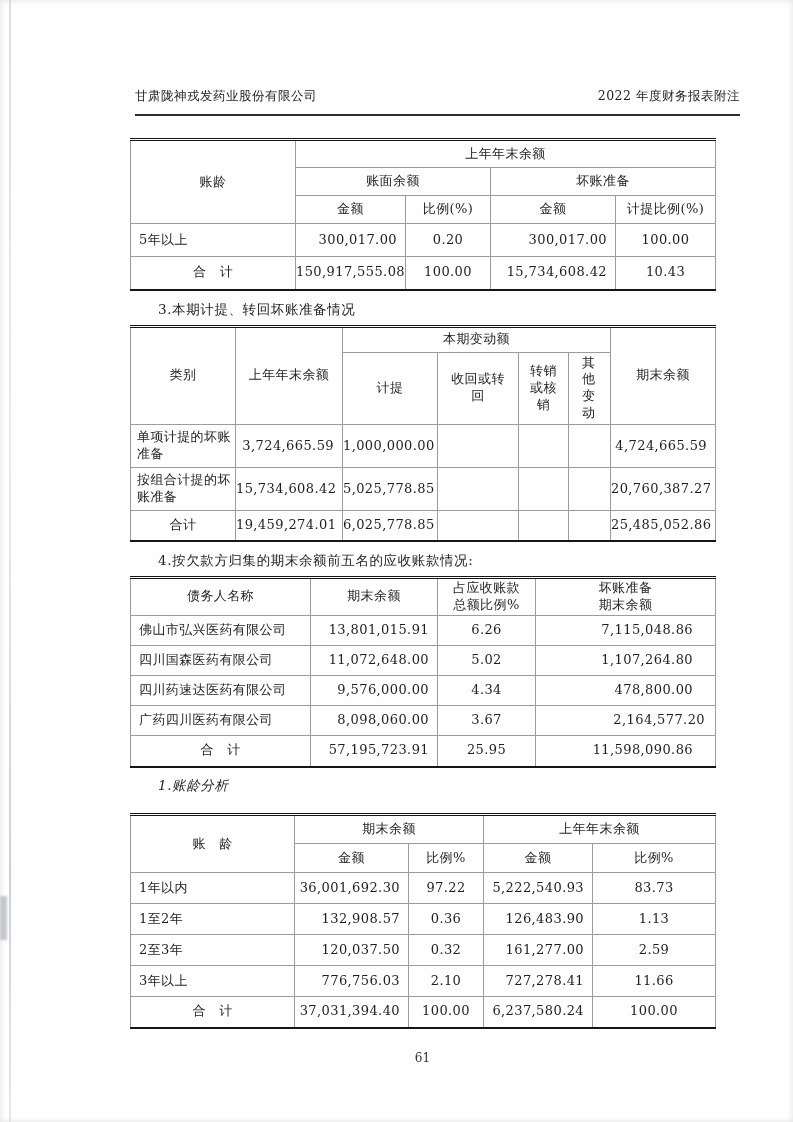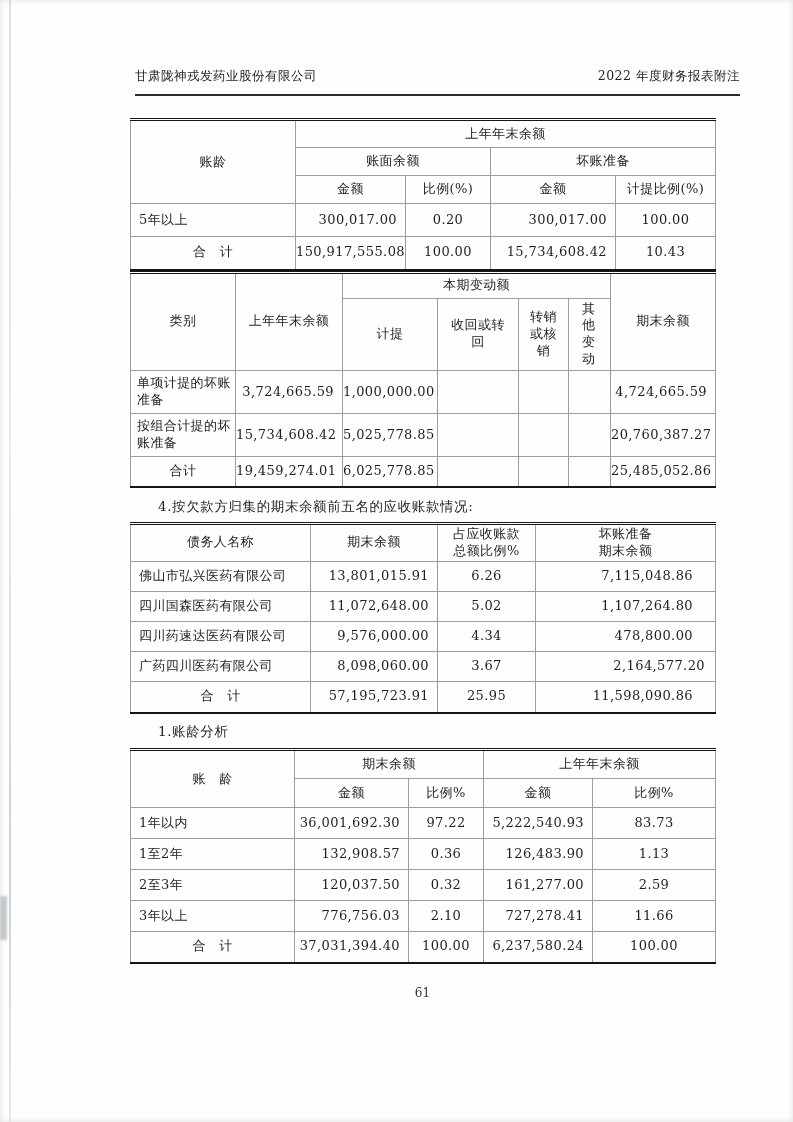--- a/index.html
+++ b/index.html
@@ -17,21 +17,21 @@
     position:absolute; left:9px; top:0; width:2px; height:1122px;
     background:linear-gradient(180deg, #cfcfcf 0%, #e3e3e3 40%, #b9bec2 78%, #dedede 100%);
     opacity:.7;
   }
   .scan-smudge {
     position:absolute; left:0; top:896px; width:7px; height:44px;
     background:#b9bdc0; filter:blur(1px); opacity:.8;
   }
   .header {
     display:flex; justify-content:space-between; align-items:flex-end;
-    margin:68px 53px 0 135px;
+    margin:88px 53px 0 135px;
     padding-bottom:9px;
     border-bottom:2px solid #2b2b2b;
     font-size:12.5px;
     letter-spacing:0.5px;
   }
   .tbl {
     border-collapse:collapse;
     table-layout:fixed;
     width:585px;
     margin-left:130px;
@@ -69,21 +69,21 @@
   .wrap2 { padding:2px 4px 2px 6px; }
   .narrow2 { padding:2px 9px; text-align:center; }
   .narrow1 { padding:2px 13px; }
   .sec {
     margin:10px 0 7px 158px;
     font-size:13.5px;
     line-height:17px;
     letter-spacing:0.6px;
   }
   .sec-major { font-weight:bold; margin-top:9px; }
-  .sec-sub   { margin-top:9px; margin-bottom:8px; }
+  .sec-sub   { margin-top:9px; margin-bottom:19px;font-style:italic; }
   .page-number {
     width:585px; margin:22px 0 0 130px;
     text-align:center; font-size:12px; color:#333;
   }
   .num { letter-spacing:0.6px; }
 </style>
 </head>
 <body>
 
 <div class="page">
@@ -128,20 +128,21 @@
     <tr class="d">
       <td class="c">合　计</td>
       <td class="r num">150,917,555.08</td>
       <td class="c num">100.00</td>
       <td class="r num">15,734,608.42</td>
       <td class="c num">10.43</td>
     </tr>
   </tbody>
     </table>
 
+  <p class="sec">3.本期计提、转回坏账准备情况</p>
 
   <table class="tbl t2">
     <colgroup>
         <col style="width:105px">
         <col style="width:107px">
         <col style="width:95px">
         <col style="width:81px">
         <col style="width:50px">
         <col style="width:42px">
         <col style="width:105px">

